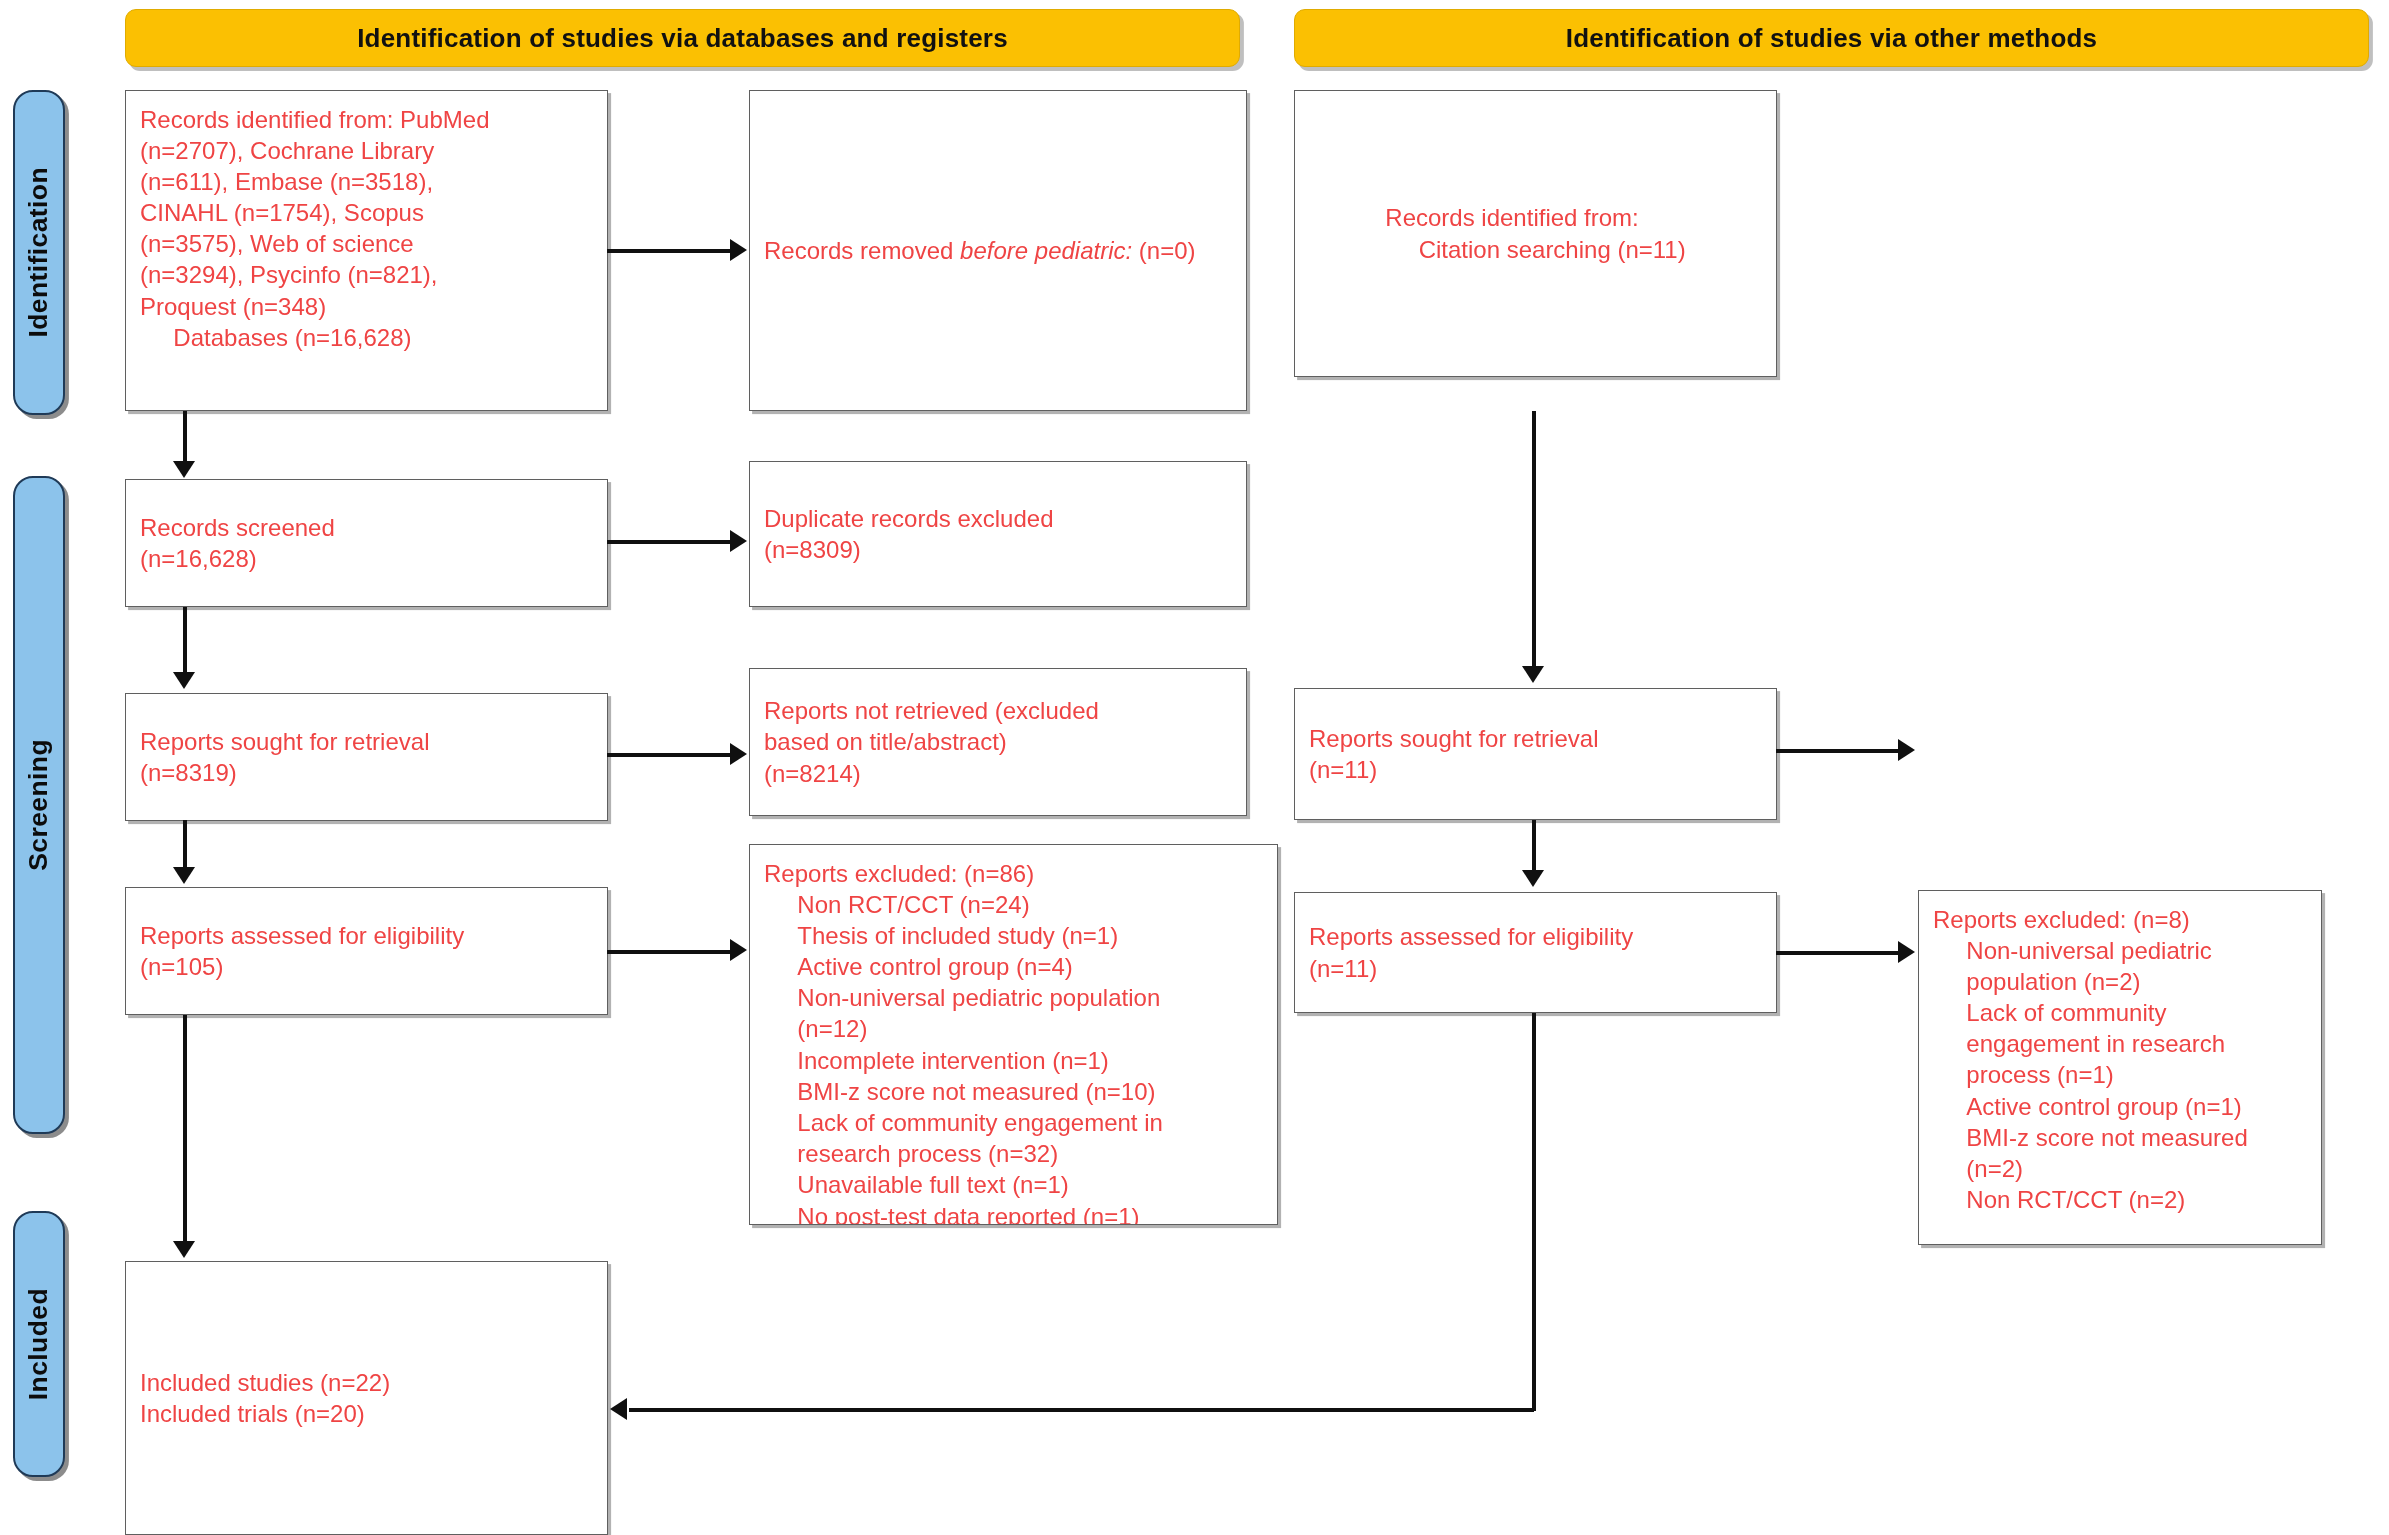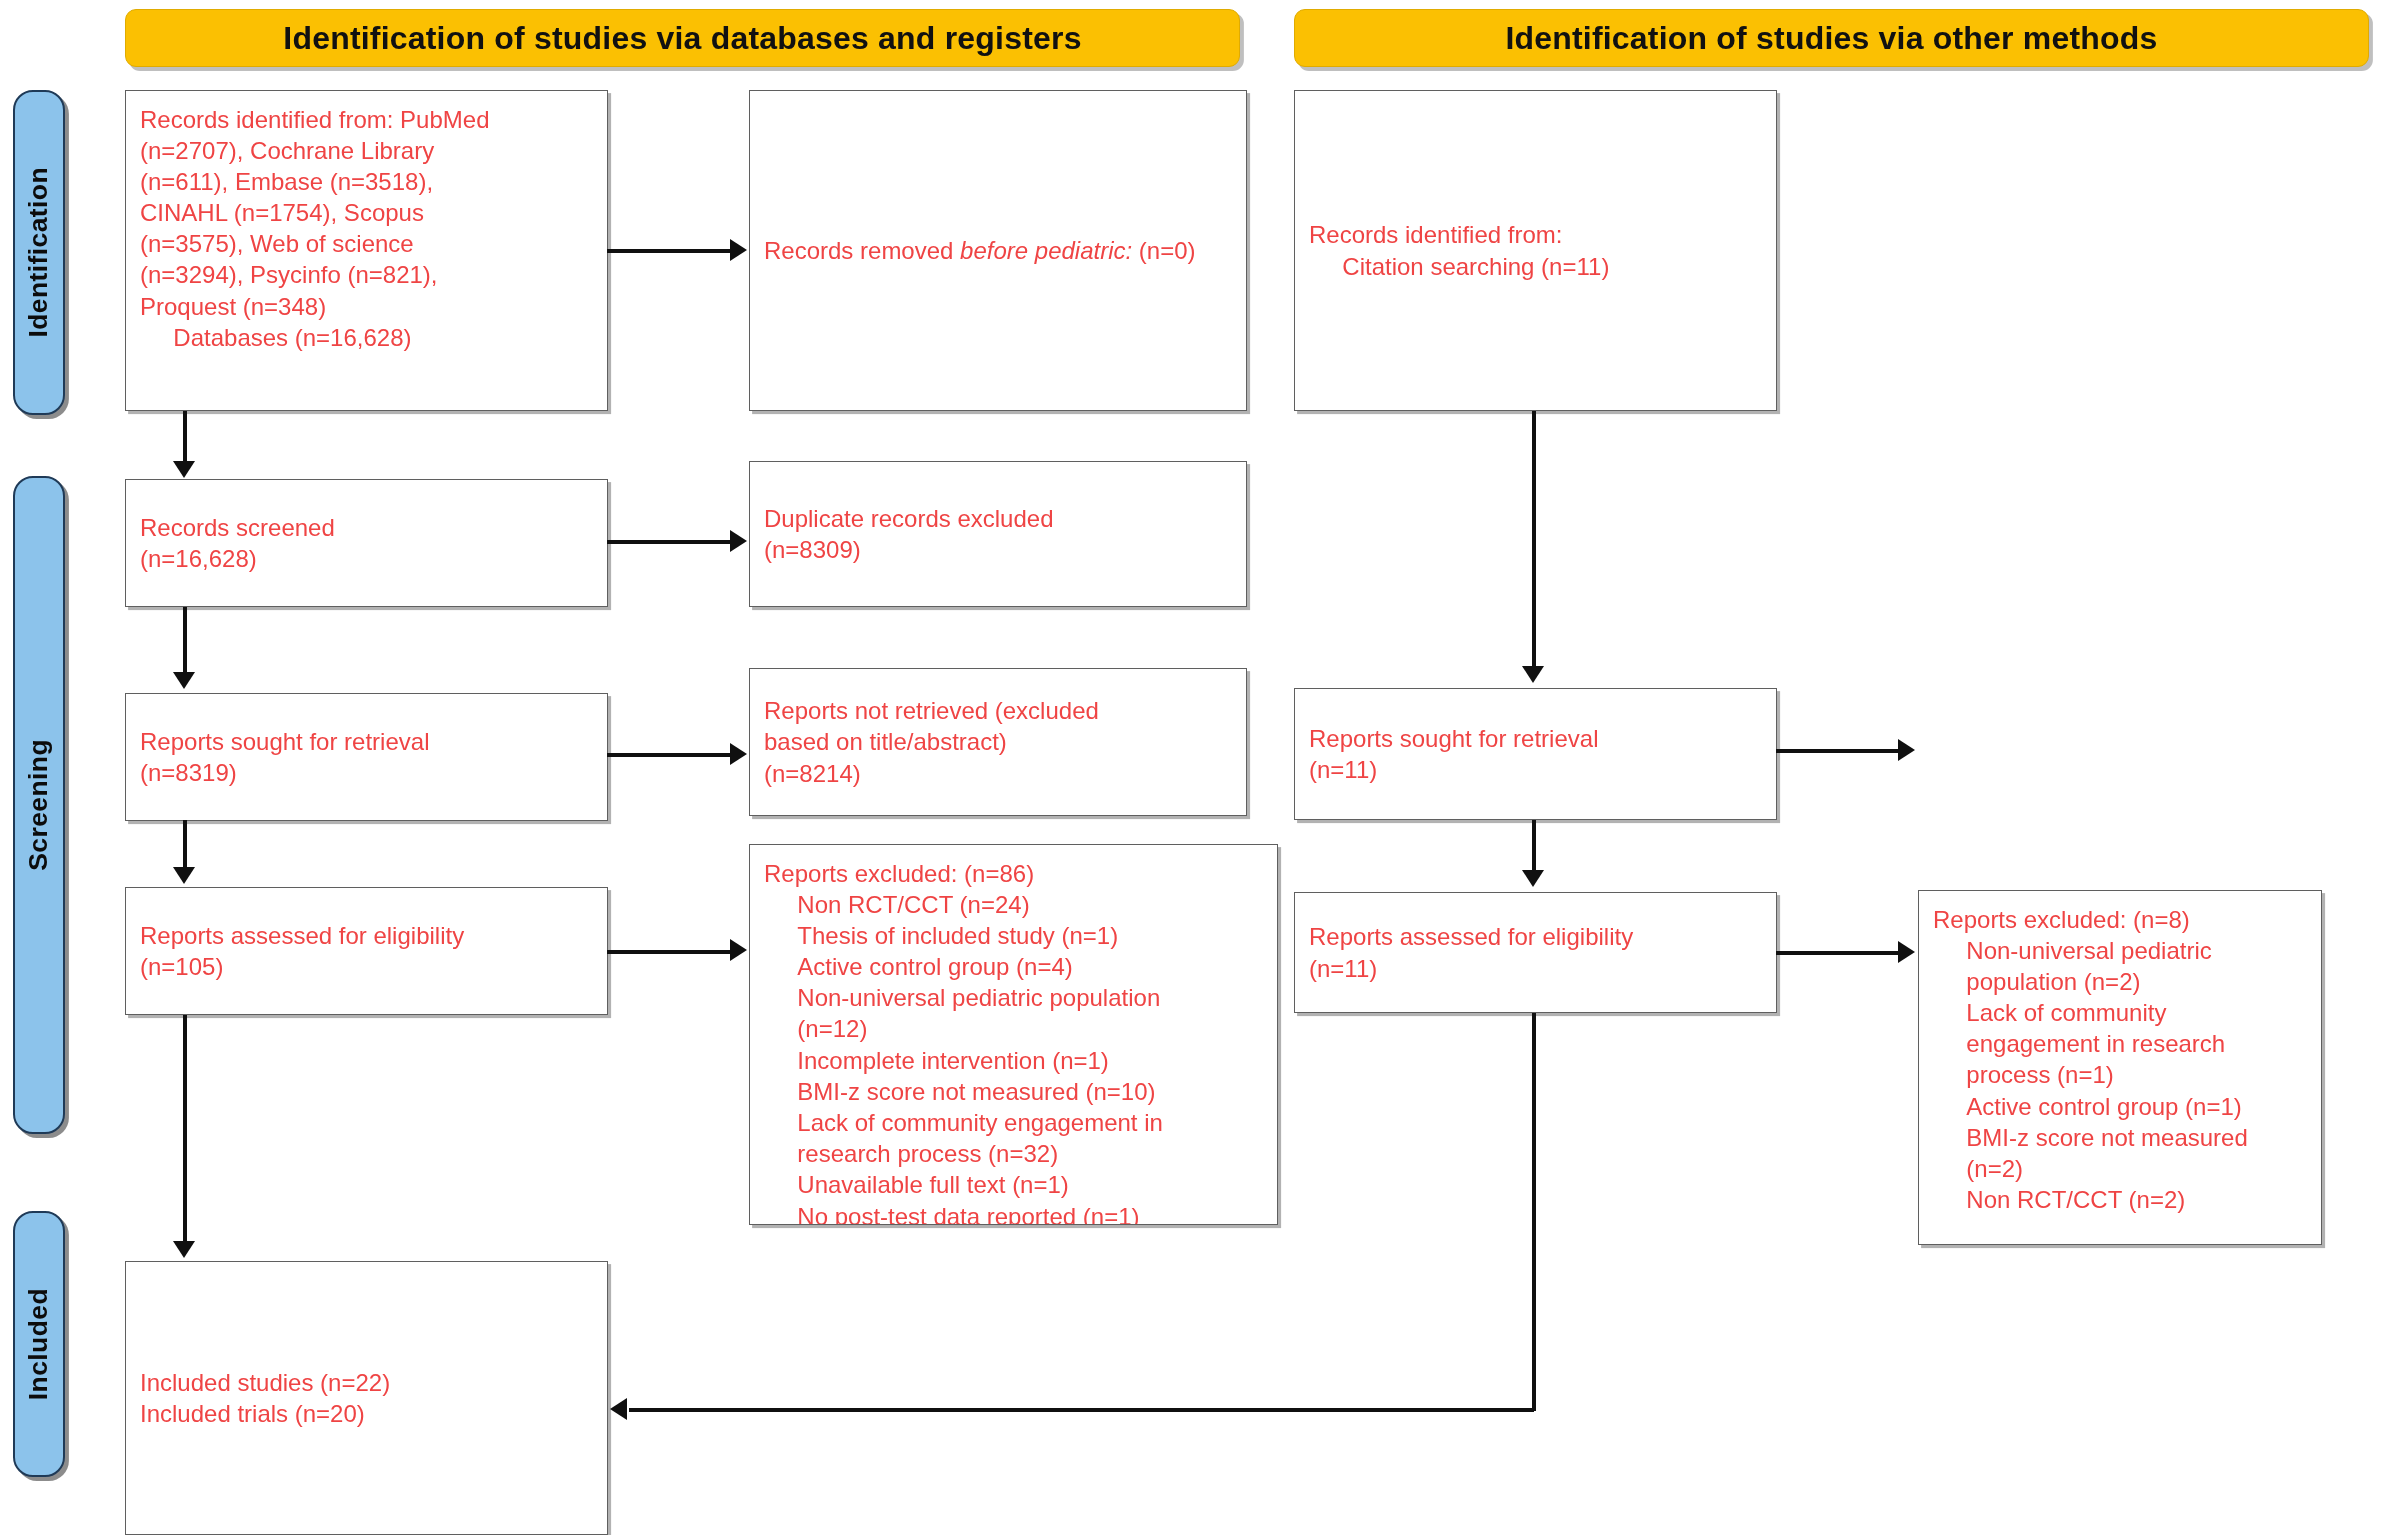--- a/index.html
+++ b/index.html
@@ -47,21 +47,21 @@
     background: #FBC002;
     border: 1.6px solid #E0AB00;
     border-radius: 11px;
     box-shadow: 3.9px 3.9px 0 rgba(0,0,0,0.25);
     display: flex;
     align-items: center;
     justify-content: center;
   }
   .header-bar .header-label {
     font-weight: bold;
-    font-size: 32px;
+    font-size: 26px;
     color: #111111;
     white-space: nowrap;
     letter-spacing: 0.2px;
     text-align: center;
   }
 
   
   .box {
     position: absolute;
     background: #ffffff;
@@ -201,21 +201,21 @@
      research process (n=32)
      Unavailable full text (n=1)
      No post-test data reported (n=1)</span>
   </div>
 
   <div class="box v-center" style="left:125px; top:1261px; width:483px; height:274px;">
     <span class="box-text">Included studies (n=22)
 Included trials (n=20)</span>
   </div>
 
-  <div class="box v-center" style="left:1294px; top:90px; width:483px; height:321px;">
+  <div class="box v-center" style="left:1294px; top:90px; width:483px; height:287px;justify-content:center;">
     <span class="box-text">Records identified from:
      Citation searching (n=11)</span>
   </div>
 
   <div class="box v-center" style="left:1294px; top:688px; width:483px; height:132px;">
     <span class="box-text">Reports sought for retrieval
 (n=11)</span>
   </div>
 
 

